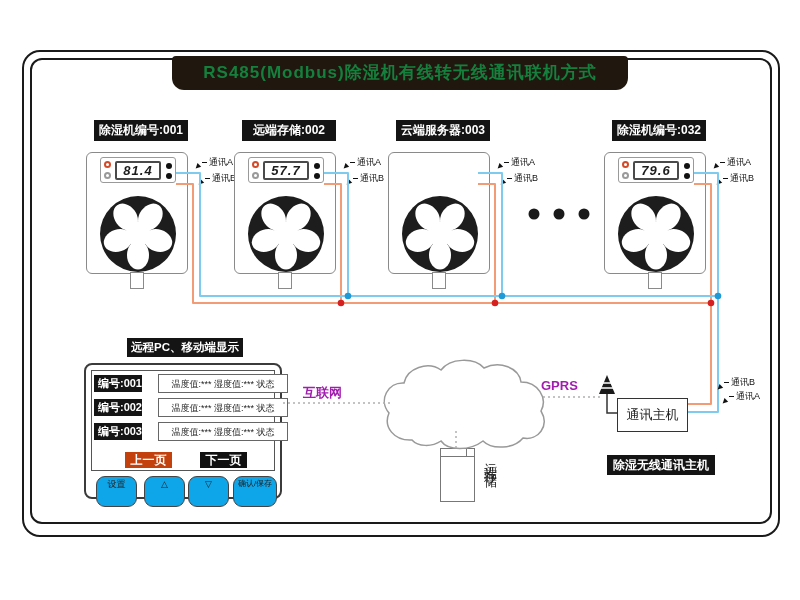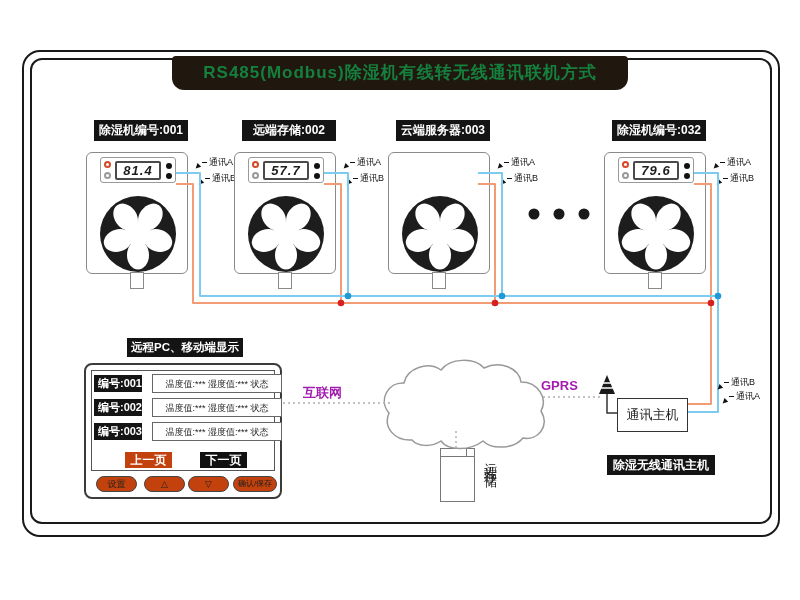--- a/index.html
+++ b/index.html
@@ -44,26 +44,26 @@
   
   .monitor { position:absolute; left:84px; top:338px; width:200px; height:162px; z-index:4; }
   .monitor-caption { position:absolute; left:43px; top:0; width:116px; height:19px; background:#141414;
     color:#fff; font-size:11.5px; font-weight:bold; text-align:center; line-height:19px; }
   .monitor-box { position:absolute; left:0; top:25px; width:198px; height:136px; background:#fff;
     border:2.5px solid #3b3b3b; border-radius:8px; }
   .monitor-screen { position:absolute; left:7px; top:32px; width:184px; height:101px;
     border:1.5px solid #555; background:#fff; }
   .mrow-id { position:absolute; left:10px; width:48px; height:17px; background:#141414; color:#fff;
     font-size:11px; font-weight:bold; text-align:right; line-height:17px; }
-  .mrow-val { position:absolute; left:68px; width:130px; height:19px; border:1px solid #666;
+  .mrow-val { position:absolute; left:74px; width:130px; height:19px; border:1px solid #666;
     background:#fff; font-size:9px; color:#222; text-align:center; line-height:18px; white-space:nowrap; }
   .page-btn { position:absolute; width:47px; height:16px; color:#fff; font-size:12px; font-weight:bold;
     text-align:center; line-height:16px; cursor:default; }
-  .oval-btn { position:absolute; top:138px; height:16px; border:1.5px solid #444; border-radius:9px;
-    background:#c2410c; font-size:9px; color:#222; text-align:center; line-height:14px; }
+  .oval-btn { position:absolute; top:138px; height:31px; border:1.5px solid #444; border-radius:9px;
+    background:#0ea5e9; font-size:9px; color:#222; text-align:center; line-height:14px; }
 
   
   .net-label { position:absolute; font-size:13px; font-weight:600; color:#a21caf; z-index:5; }
   .cloud-label { position:absolute; left:408px; top:396px; width:114px; text-align:center;
     font-size:14px; font-weight:600; color:#222; z-index:5; }
 
   .host-box { position:absolute; left:617px; top:398px; width:71px; height:34px; background:#fff;
     border:1.5px solid #333; text-align:center; line-height:32px; font-size:13px; color:#222; z-index:4; }
   .host-caption { position:absolute; left:607px; top:455px; width:108px; height:20px; background:#141414;
     color:#fff; font-size:12px; font-weight:bold; text-align:center; line-height:20px; z-index:4; }

